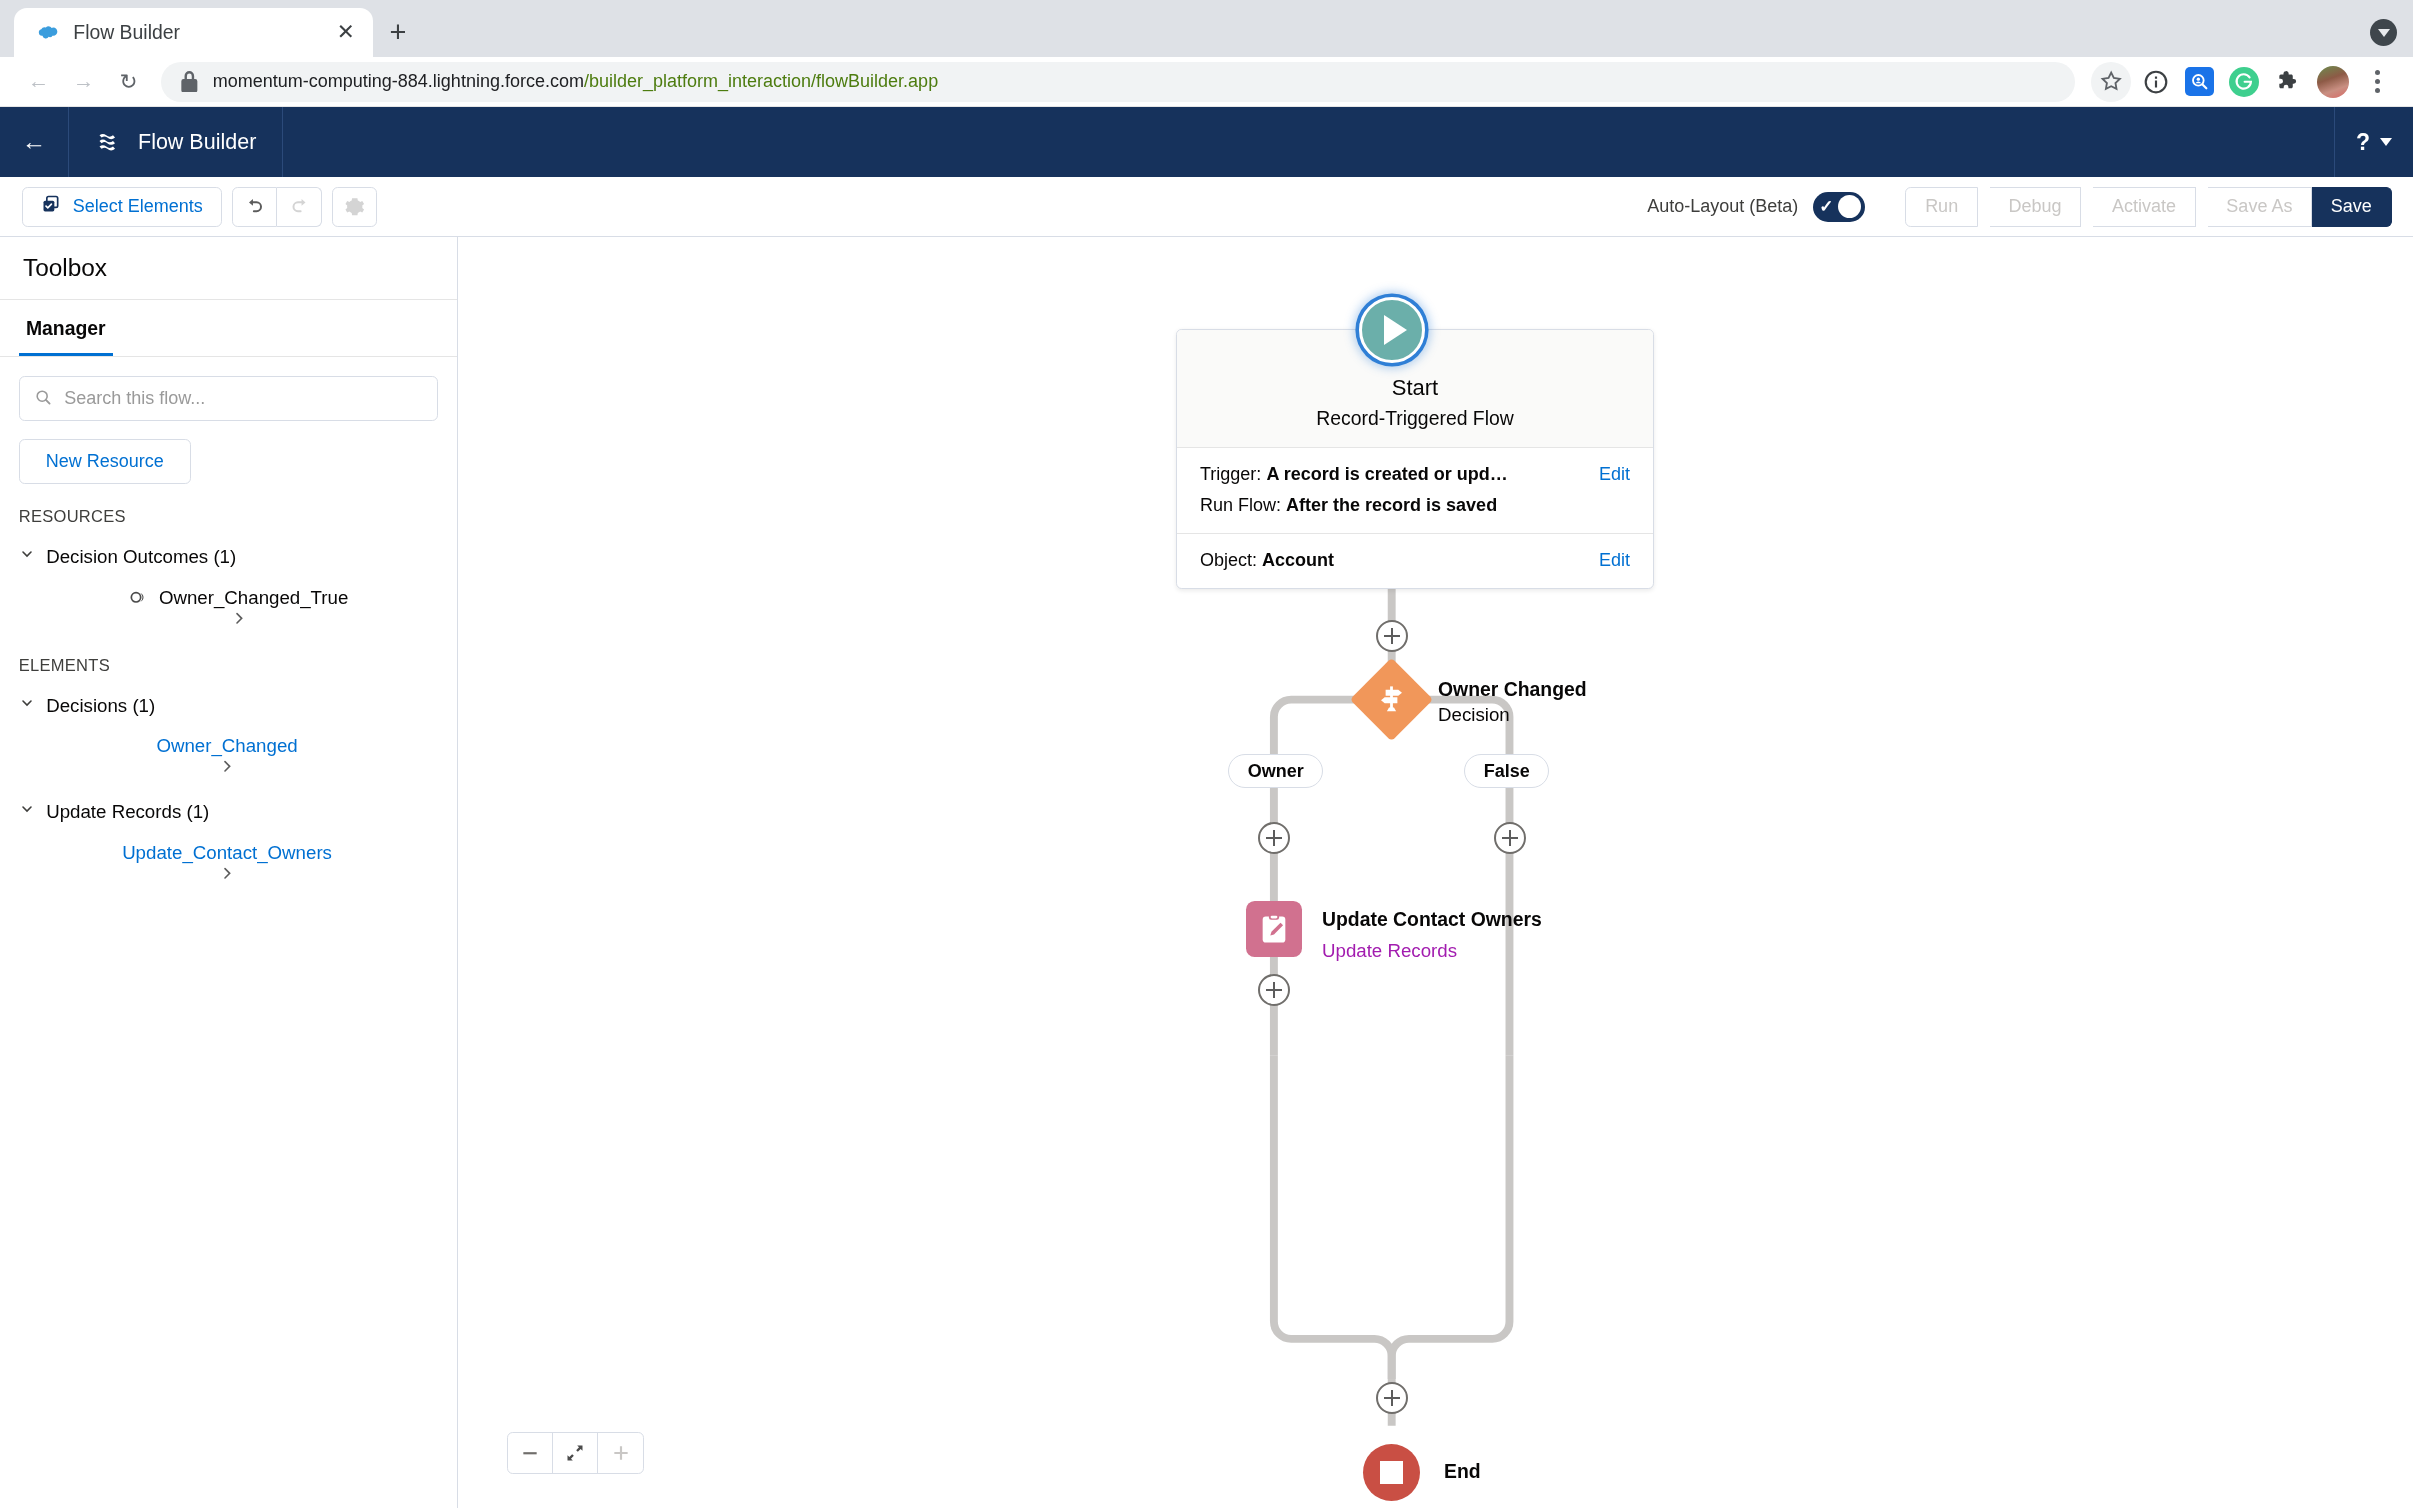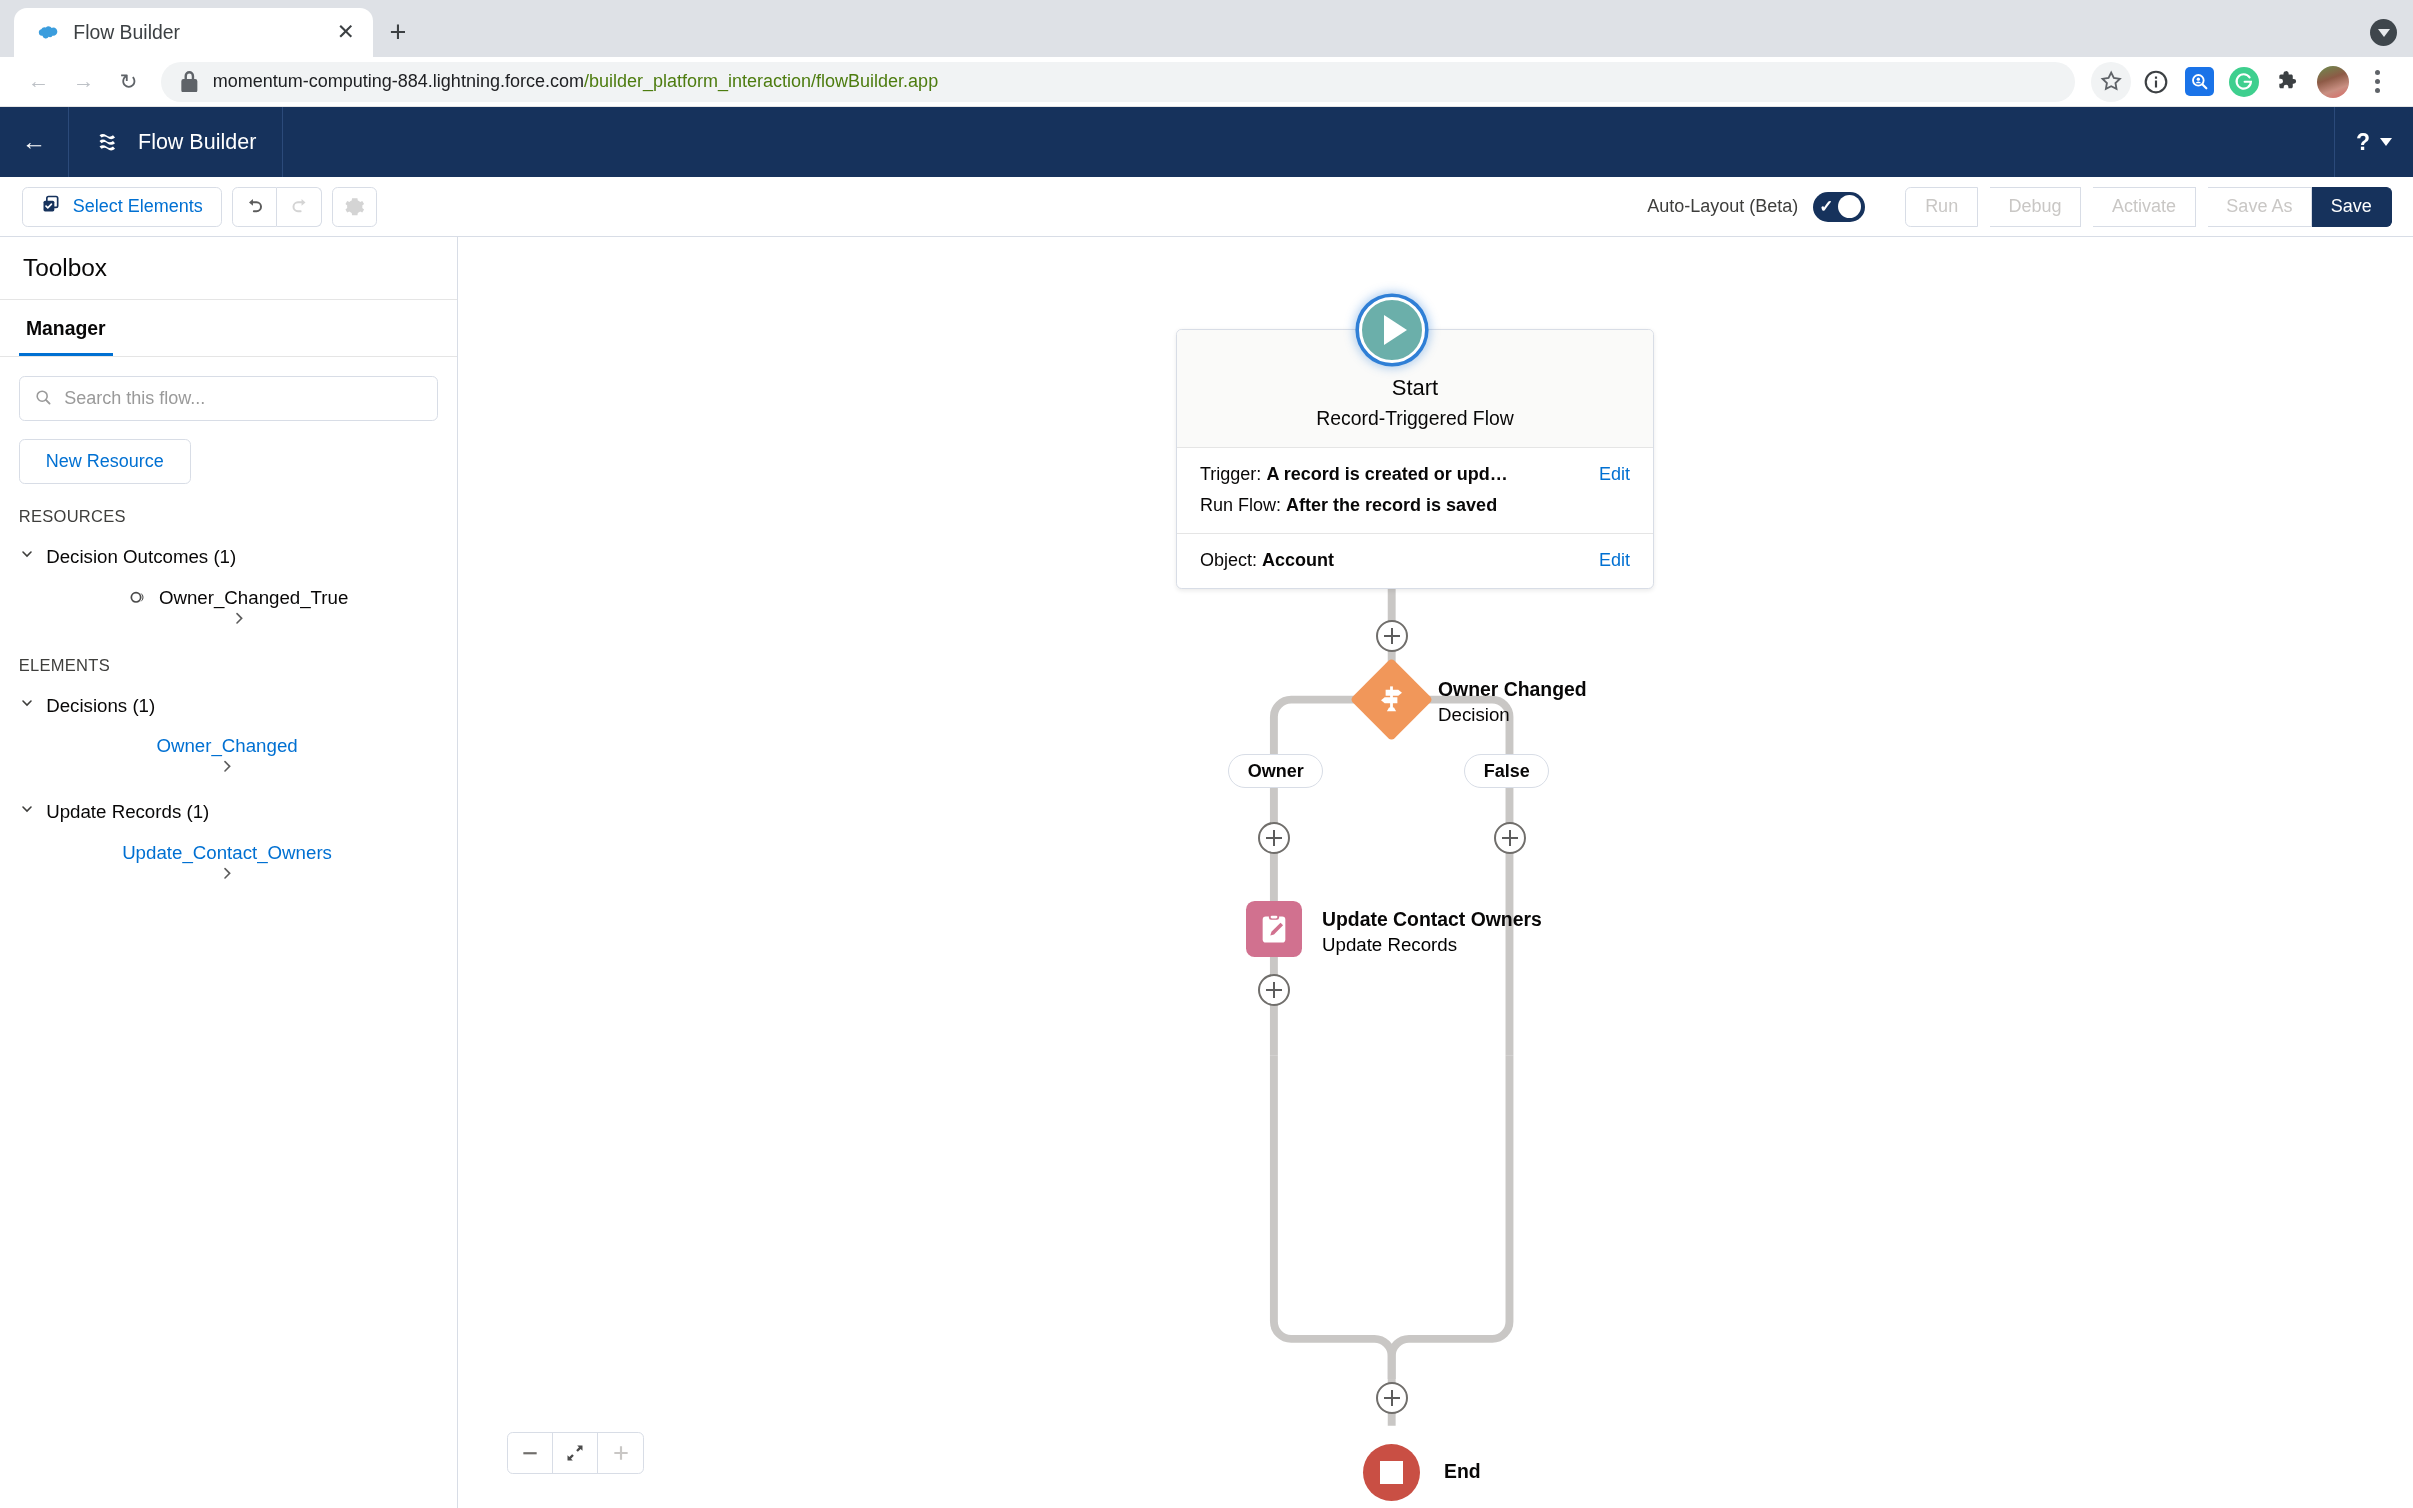--- a/index.html
+++ b/index.html
@@ -356,21 +356,21 @@
 
   .elem-icon {
     position:absolute;
     width: 56px; height: 56px;
     border-radius: 8.6px;
     display:flex;align-items:center;justify-content:center;
     cursor:pointer;
   }
   .elem-label { position:absolute; }
   .elem-label .t { font-size: 19.4px; font-weight: bold; color:#080707; white-space:nowrap;}
-  .elem-label .s { font-size: 18.7px; color:#000000; margin-top:3px; white-space:nowrap;}
+  .elem-label .s { font-size: 18.7px; color:#a21caf; margin-top:9px; white-space:nowrap;}
 
   .end-circle {
     position:absolute;
     width: 57px; height: 57px; border-radius: 50%;
     background: #c94f44;
     display:flex;align-items:center;justify-content:center;
   }
   .end-circle .sq { width: 23px; height: 23px; background:#fff; }
   .end-label { position:absolute; font-size: 19.4px; font-weight:bold; color:#080707;}
 

